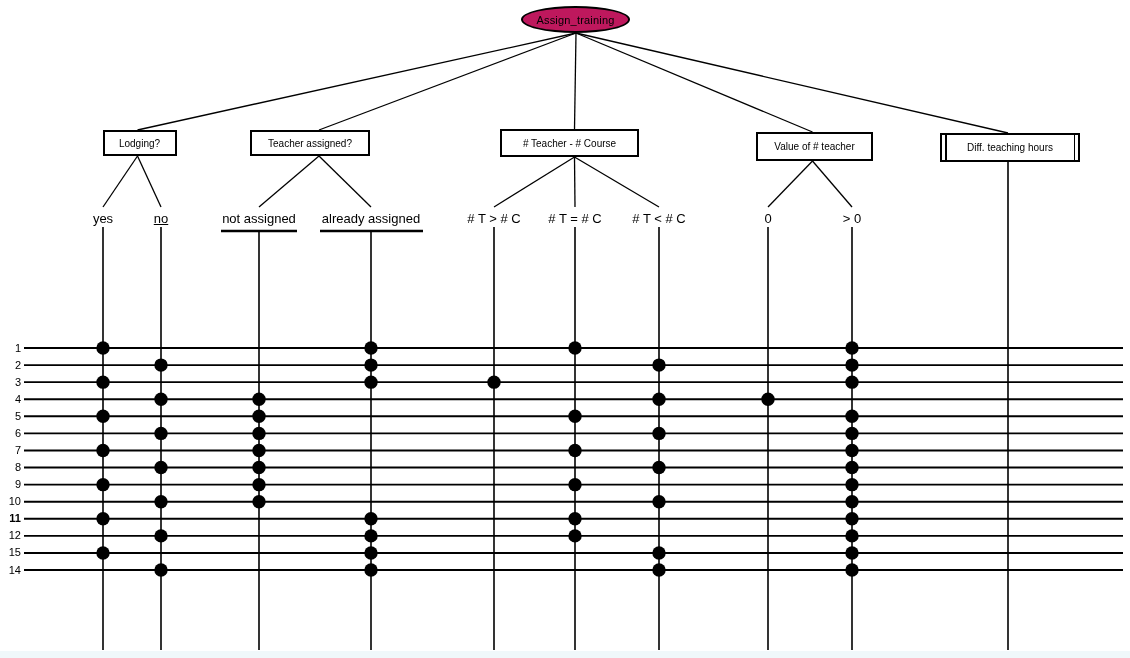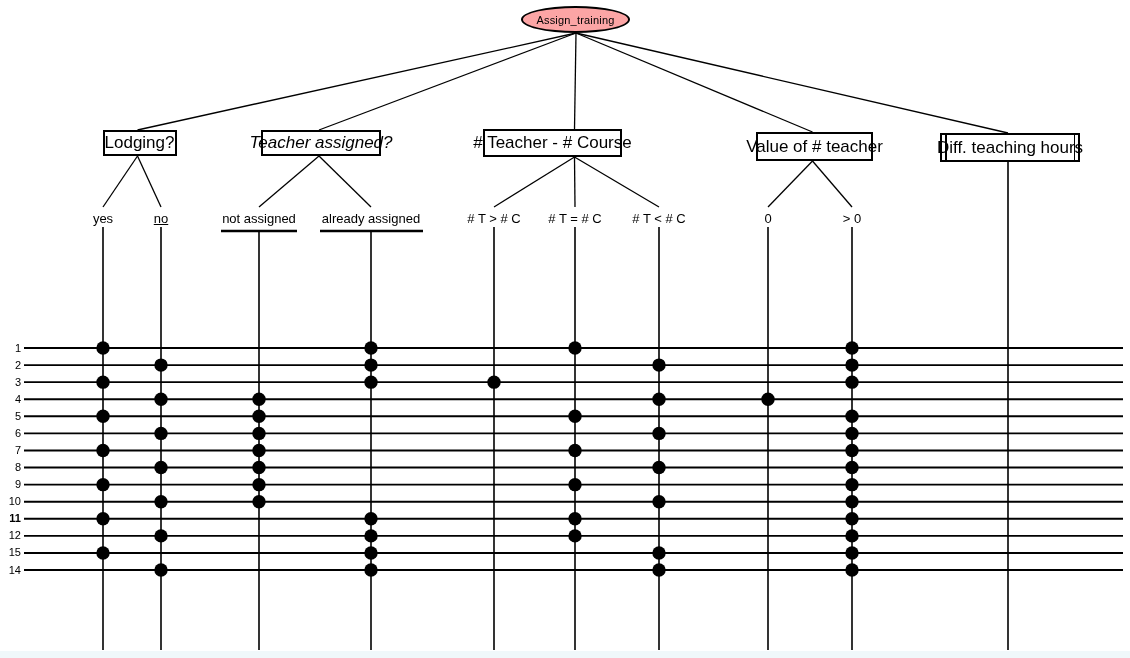--- a/index.html
+++ b/index.html
@@ -3,28 +3,28 @@
 <meta charset="utf-8">
 <style>
   html,body{margin:0;padding:0;background:#fff;}
   .stage{
     position:relative;width:1130px;height:658px;background:#fff;
     font-family:"Liberation Sans",sans-serif;color:#000;overflow:hidden;
   }
   .stage svg{position:absolute;left:0;top:0;}
   .root-ellipse{
     position:absolute;left:521px;top:6px;width:105px;height:23px;
-    border:2.5px solid #000;border-radius:50%;background:#fca5a5;
+    border:2.5px solid #000;border-radius:50%;background:#be185d;
     display:flex;align-items:center;justify-content:center;
     font-size:11px;letter-spacing:.2px;z-index:3;
   }
   .attr-box{
     position:absolute;border:2px solid #000;background:#fff;
     display:flex;align-items:center;justify-content:center;
-    font-size:17px;white-space:nowrap;z-index:3;
+    font-size:10px;white-space:nowrap;z-index:3;
   }
   .attr-box .dline{position:absolute;top:0;bottom:0;width:1.5px;background:#000;}
   .value-label{
     position:absolute;transform:translateX(-50%);font-size:13px;
     white-space:nowrap;z-index:3;background:transparent;
   }
   .row-num{
     position:absolute;left:0;width:21px;text-align:right;
     font-size:11px;line-height:13px;z-index:3;
   }
@@ -136,26 +136,26 @@
   <div class="root-ellipse">
     <span>Assign_training</span>
   </div>
 
   <div id="generated">
       <div class="attr-box" style="left: 102.5px; top: 130px; width: 70px; height: 22px;">
         <span>Lodging?</span>
       </div>
       <div class="value-label" style="left: 103px; top: 211px;">yes</div>
       <div class="value-label" style="left: 161px; top: 211px; text-decoration: underline;">no</div>
-      <div class="attr-box" style="left: 261px; top: 130px; width: 116px; height: 22px; font-style: italic;">
+      <div class="attr-box" style="left: 250px; top: 130px; width: 116px; height: 22px;">
         <span>Teacher assigned?</span>
       </div>
       <div class="value-label" style="left: 259px; top: 211px;">not assigned</div>
       <div class="value-label" style="left: 371px; top: 211px;">already assigned</div>
-      <div class="attr-box" style="left: 483px; top: 129px; width: 135px; height: 24px; text-align: right;">
+      <div class="attr-box" style="left: 500px; top: 129px; width: 135px; height: 24px; text-align: right;">
         <span># Teacher - # Course</span>
       </div>
       <div class="value-label" style="left: 494px; top: 211px;"># T &gt; # C</div>
       <div class="value-label" style="left: 575px; top: 211px;"># T = # C</div>
       <div class="value-label" style="left: 659px; top: 211px;"># T &lt; # C</div>
       <div class="attr-box" style="left: 756px; top: 132px; width: 113px; height: 25px;">
         <span>Value of # teacher</span>
       </div>
       <div class="value-label" style="left: 768px; top: 211px;">0</div>
       <div class="value-label" style="left: 852px; top: 211px;">&gt; 0</div>

